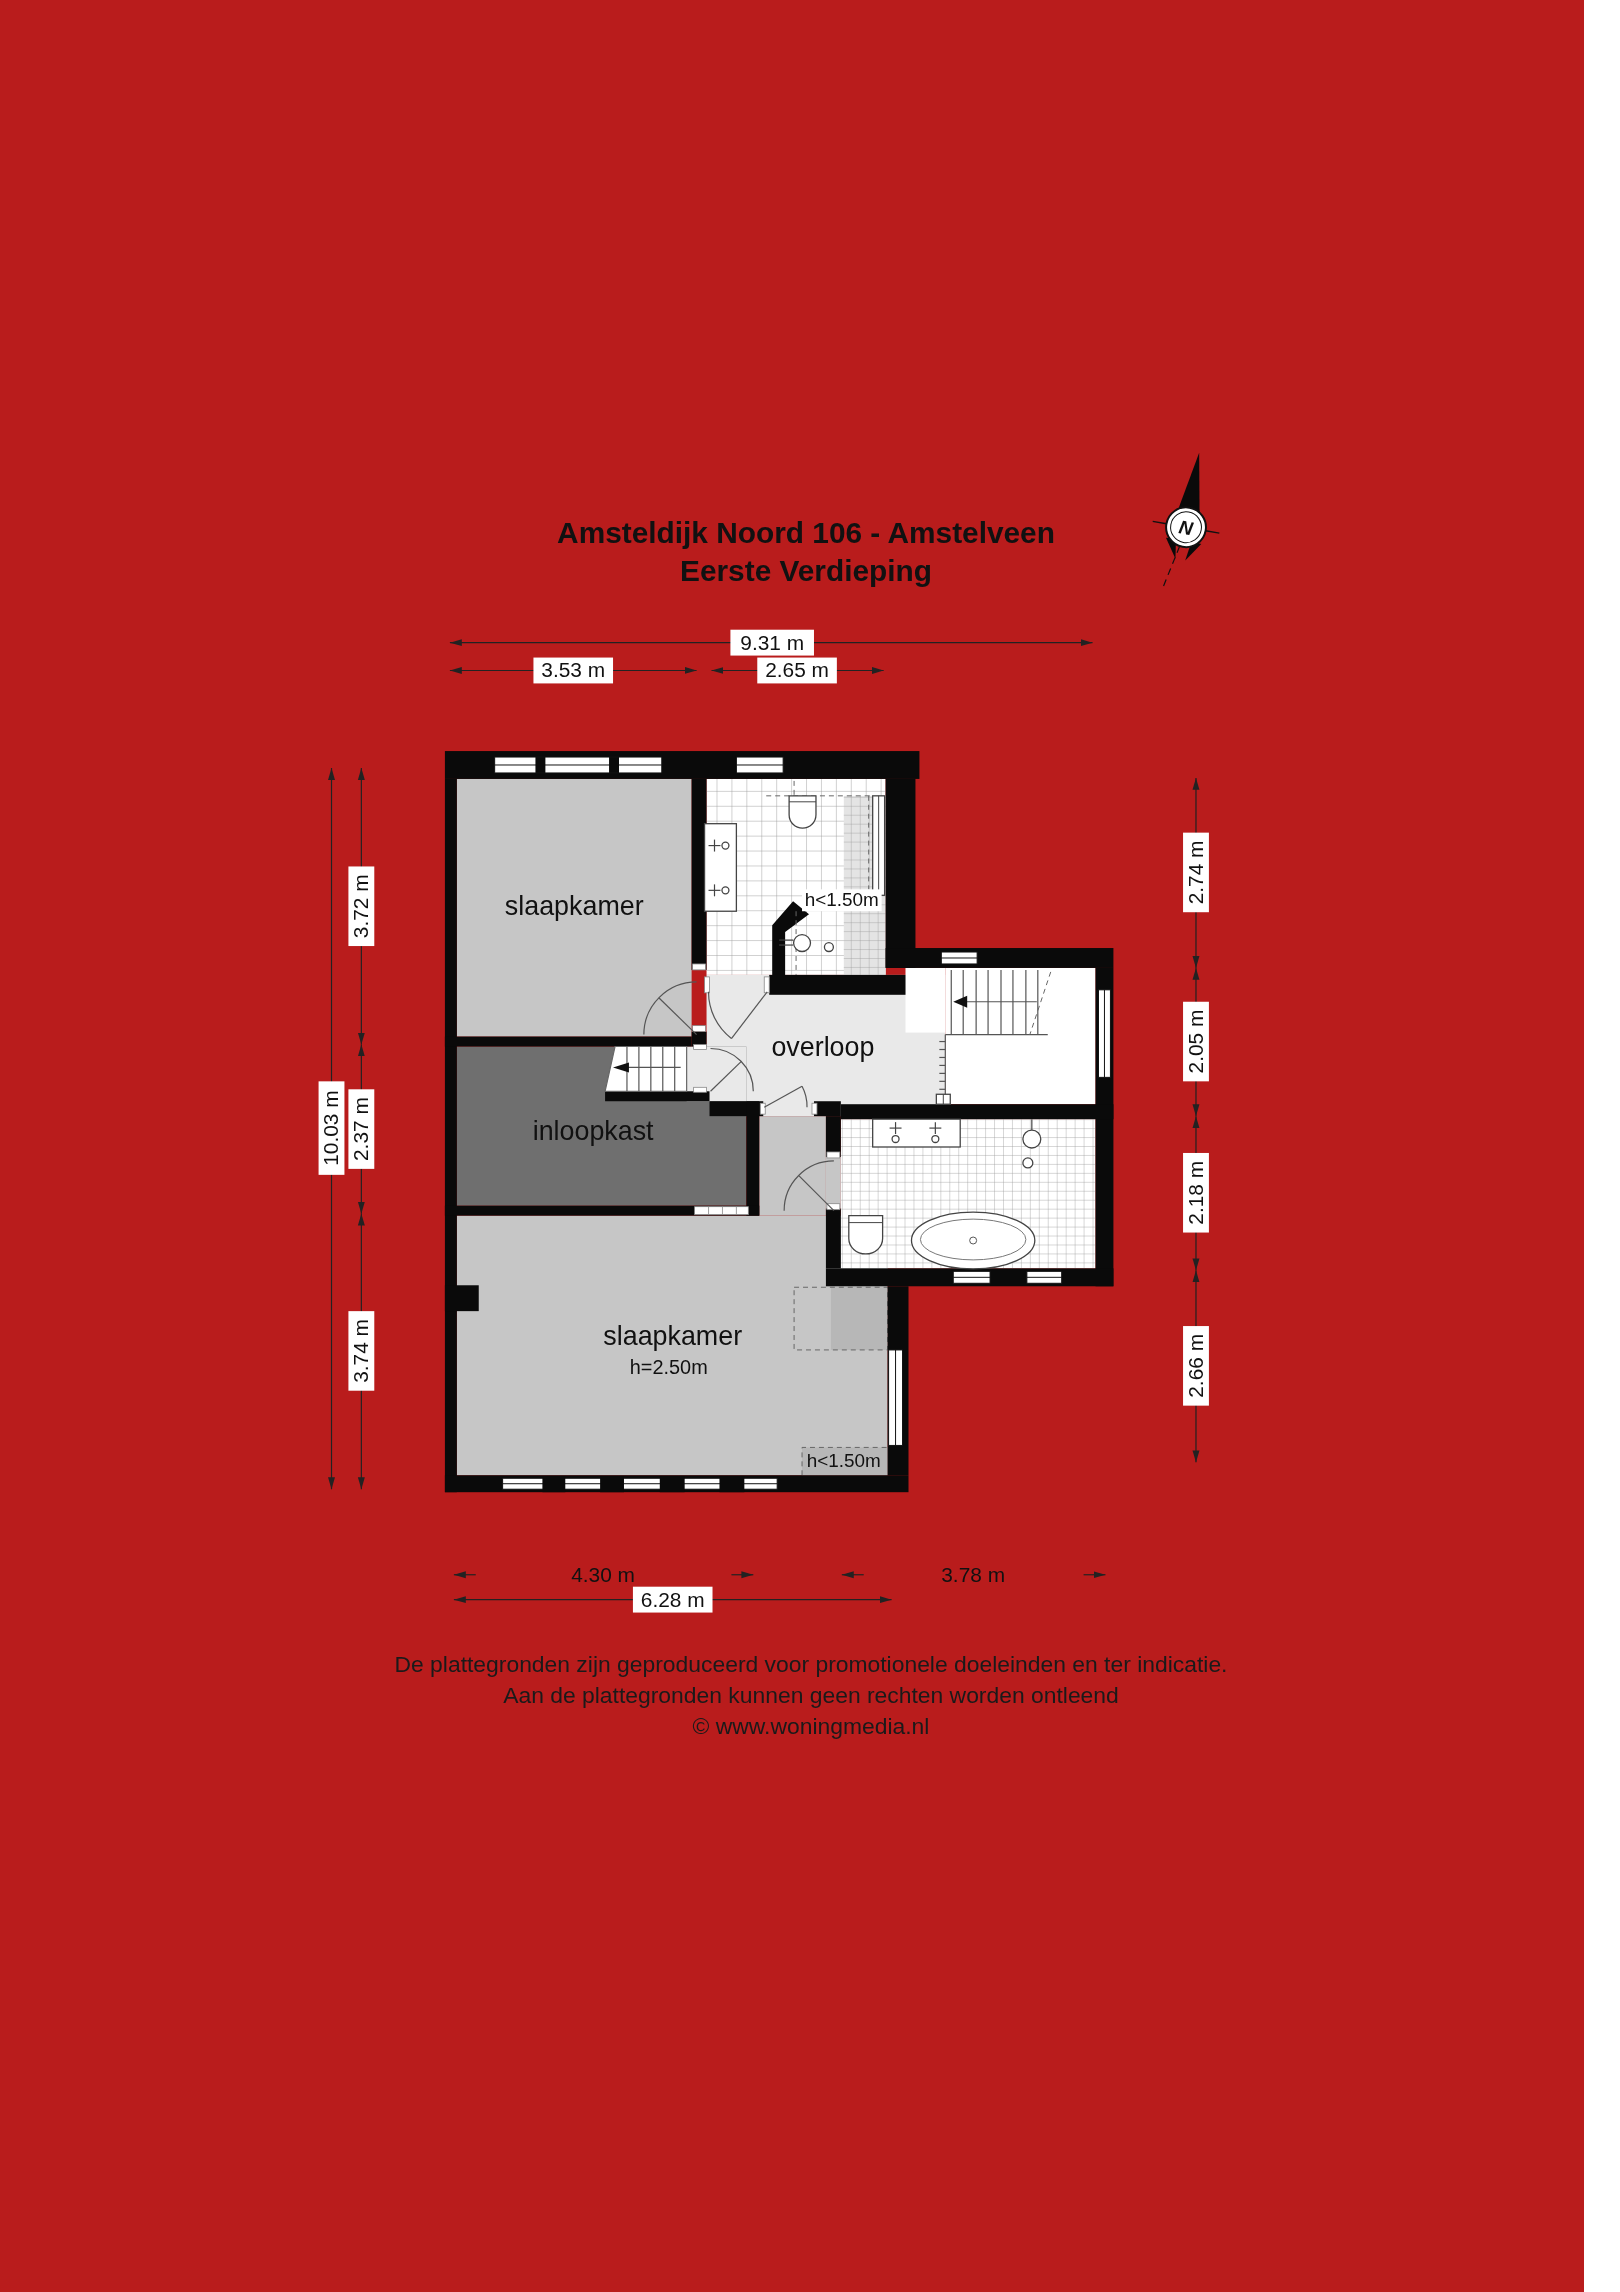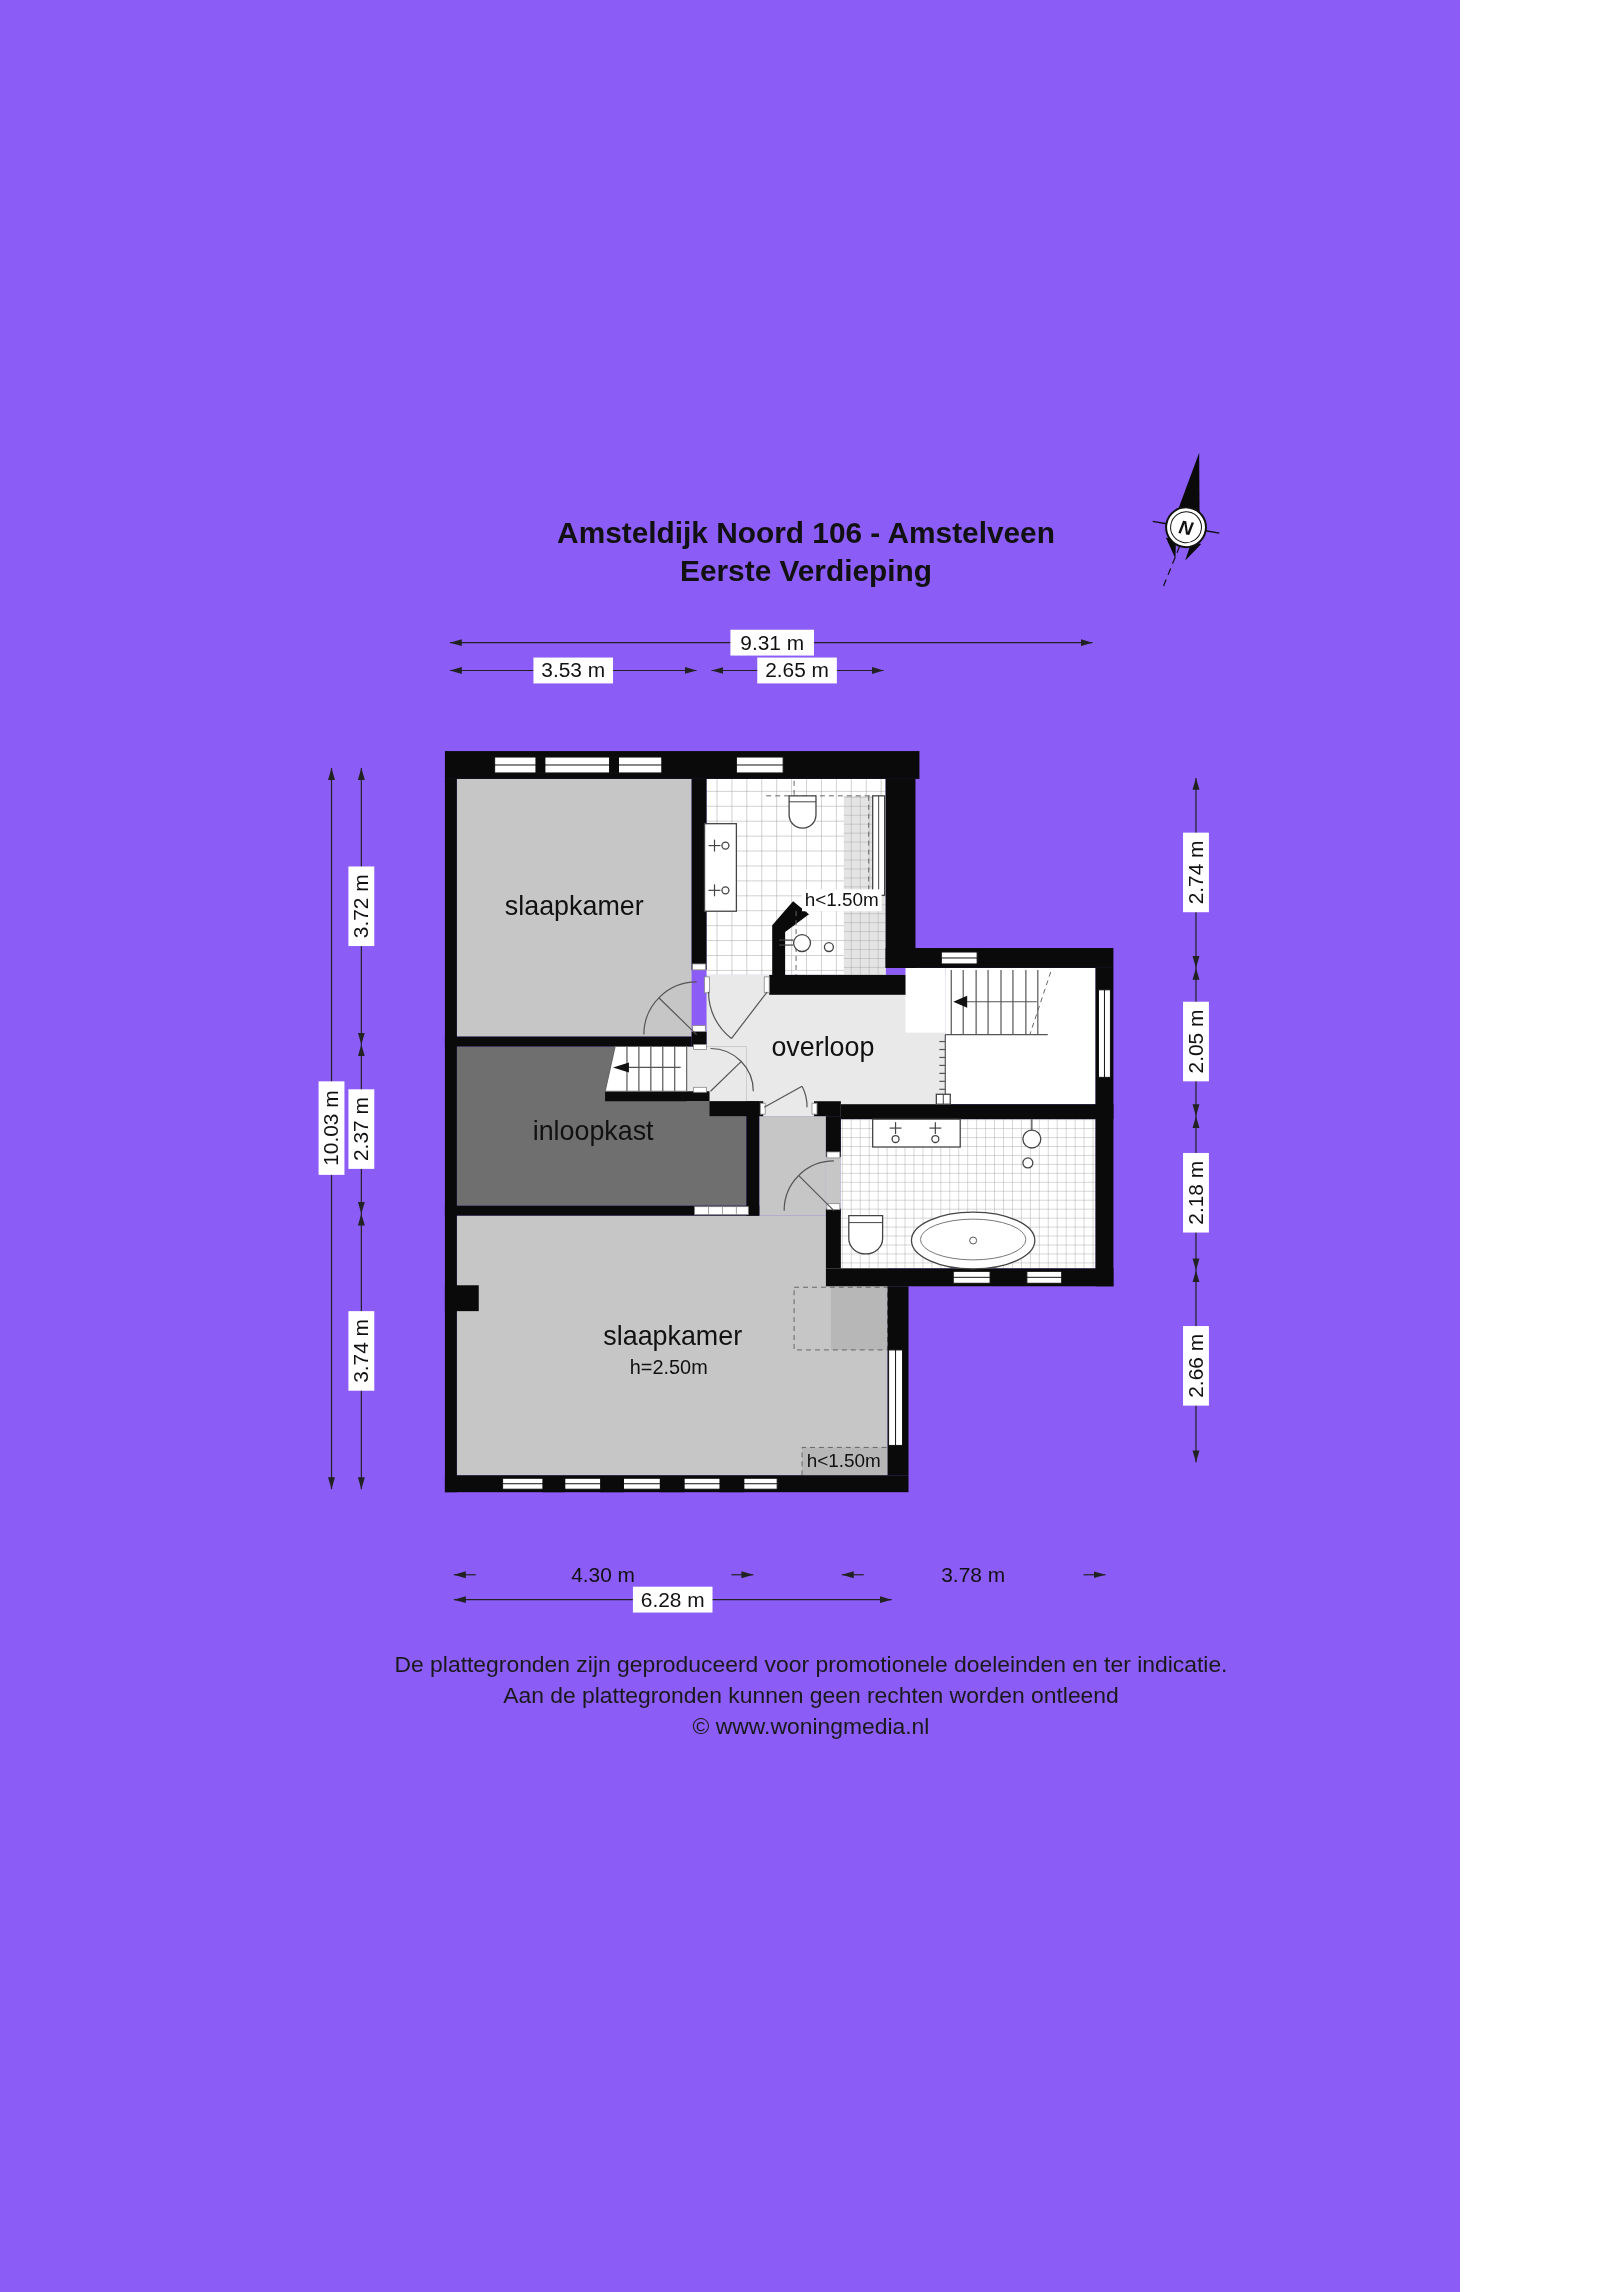--- a/index.html
+++ b/index.html
@@ -1,17 +1,17 @@
 <!DOCTYPE html>
 <html><head>
 <meta charset="utf-8">
 <style>
   html,body{margin:0;padding:0;background:#ffffff;}
   body{font-family:"Liberation Sans", sans-serif;}
-  .page{position:relative;width:1460px;height:2292px;background:#8b5cf6;overflow:hidden;}
+  .page{position:relative;width:1584px;height:2292px;background:#b91c1c;overflow:hidden;}
   svg text{font-family:"Liberation Sans", sans-serif;fill:#111;}
   .title-text{font-size:30px;font-weight:bold;text-anchor:middle;}
   .room-label{font-size:27px;text-anchor:middle;}
   .note-label{font-size:20px;text-anchor:middle;}
   .small-label{font-size:19px;text-anchor:middle;}
   .dim-label{font-size:21px;text-anchor:middle;}
   .footer-text{font-size:23px;text-anchor:middle;fill:#1a1a1a;}
   .wall{fill:#0a0a0a;}
   .dimline{stroke:#222;stroke-width:1.2;fill:none;}
   .thin{stroke:#555;stroke-width:1.2;fill:none;}

